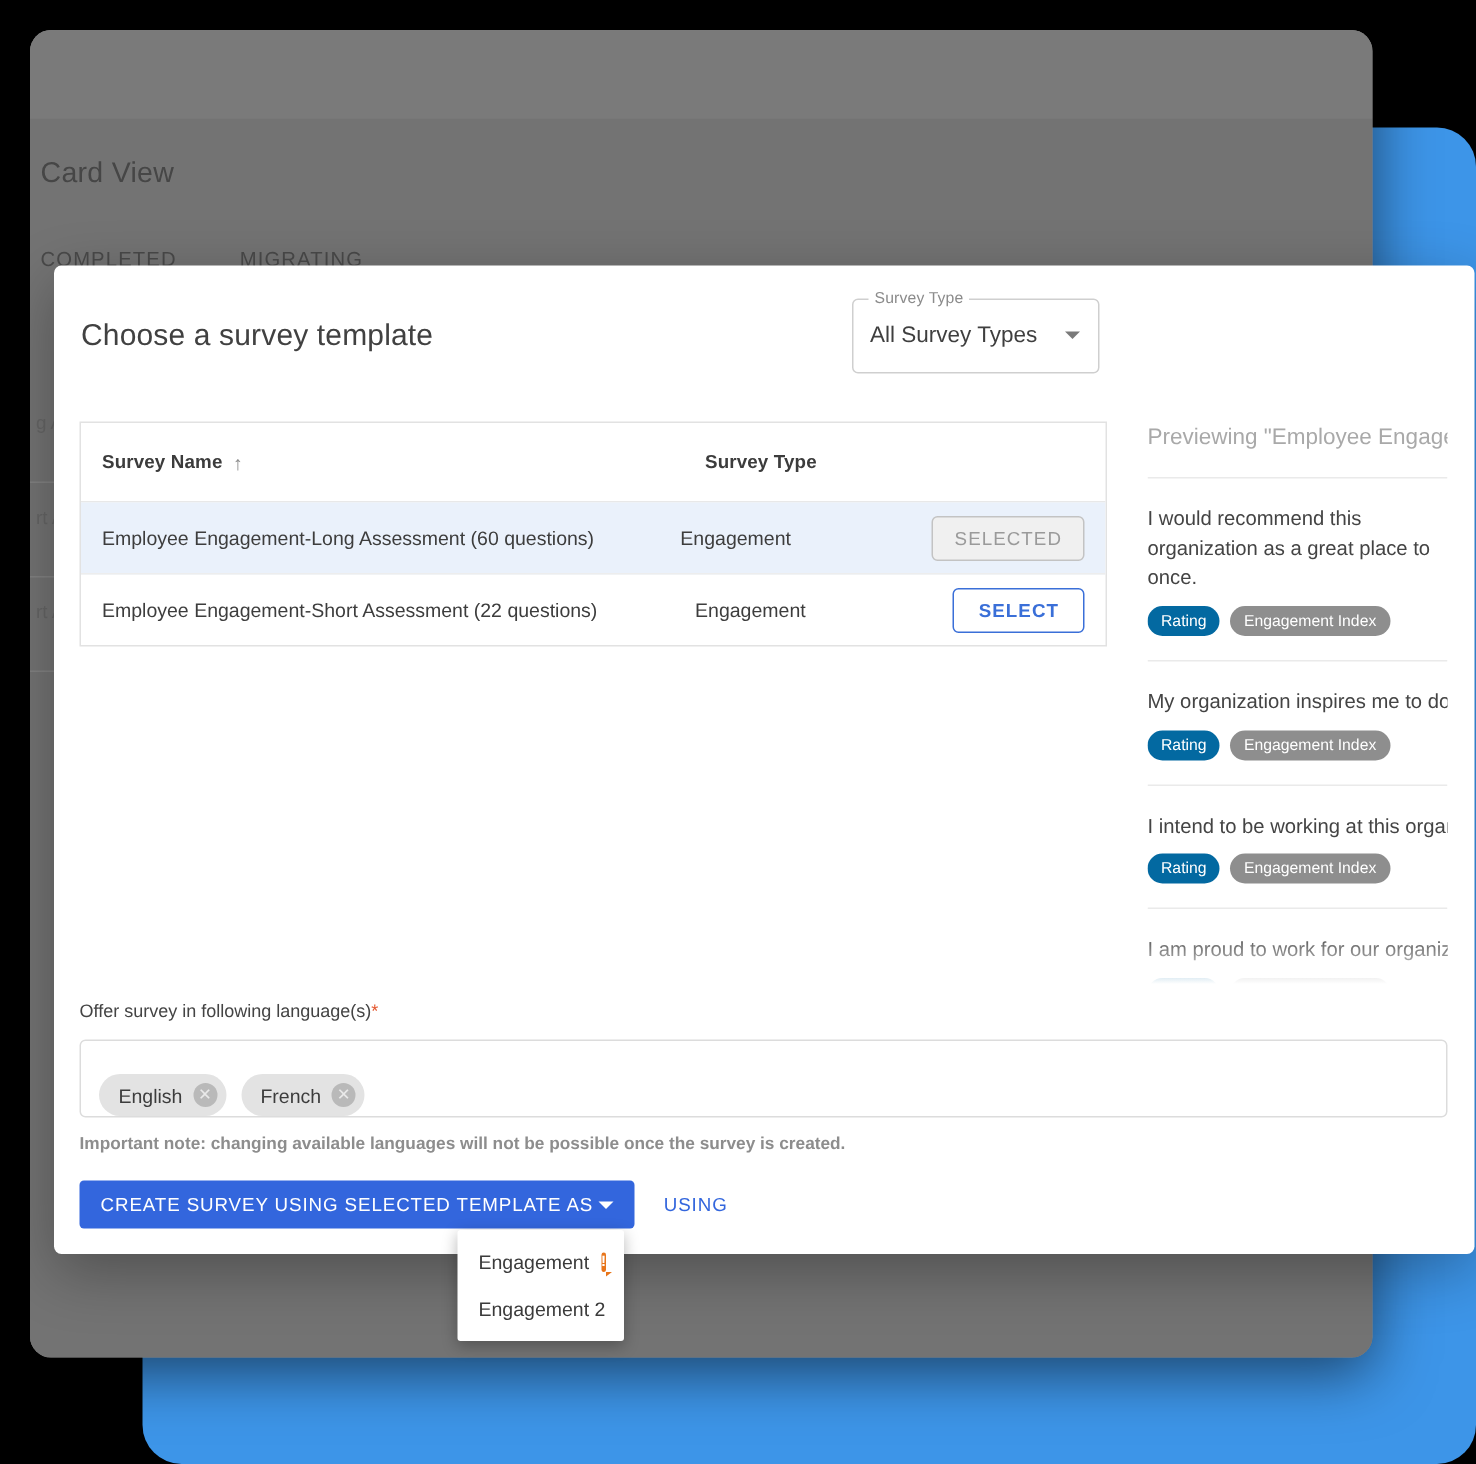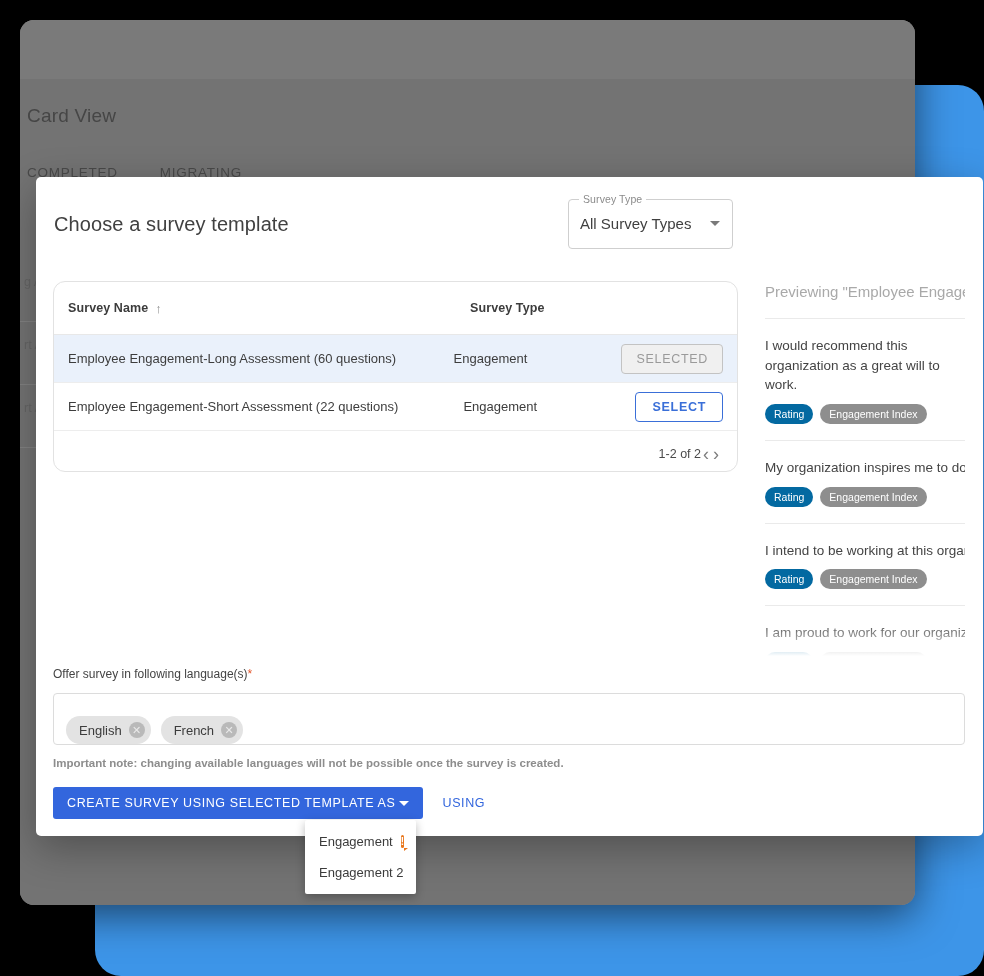--- a/index.html
+++ b/index.html
@@ -156,23 +156,23 @@
     border-right: 5px solid transparent;
     border-top: 5.5px solid #7a7a7a;
   }
 
   
   .table-card {
     position: absolute;
     left: 17px;
     top: 104px;
     width: 685px;
-    height: 191px;
+    height: 150px;
     border: 1px solid #e2e2e2;
-    border-radius: 12px;
+    border-radius: 0;
     background: #fff;
     overflow: hidden;
   }
   .table-head {
     display: flex;
     align-items: center;
     height: 53px;
     padding: 0 14px;
     border-bottom: 1px solid #e8e8e8;
   }
@@ -501,21 +501,21 @@
         <span class="page-range">1-2 of 2</span>
         <button class="pager-btn">‹</button>
         <button class="pager-btn">›</button>
       </div>
     </div>
 
     <div class="preview">
       <div class="preview-title">Previewing "Employee Engagement-Long Assessment (60 questions)"</div>
 
       <div class="preview-item">
-        <div class="preview-q wrap">I would recommend this organization as a great will to work.</div>
+        <div class="preview-q wrap">I would recommend this organization as a great place to once.</div>
         <div class="chips">
           <span class="chip dark">Rating</span>
           <span class="chip grey">Engagement Index</span>
         </div>
       </div>
 
       <div class="preview-item">
         <div class="preview-q">My organization inspires me to do my best work.</div>
         <div class="chips">
           <span class="chip dark">Rating</span>

